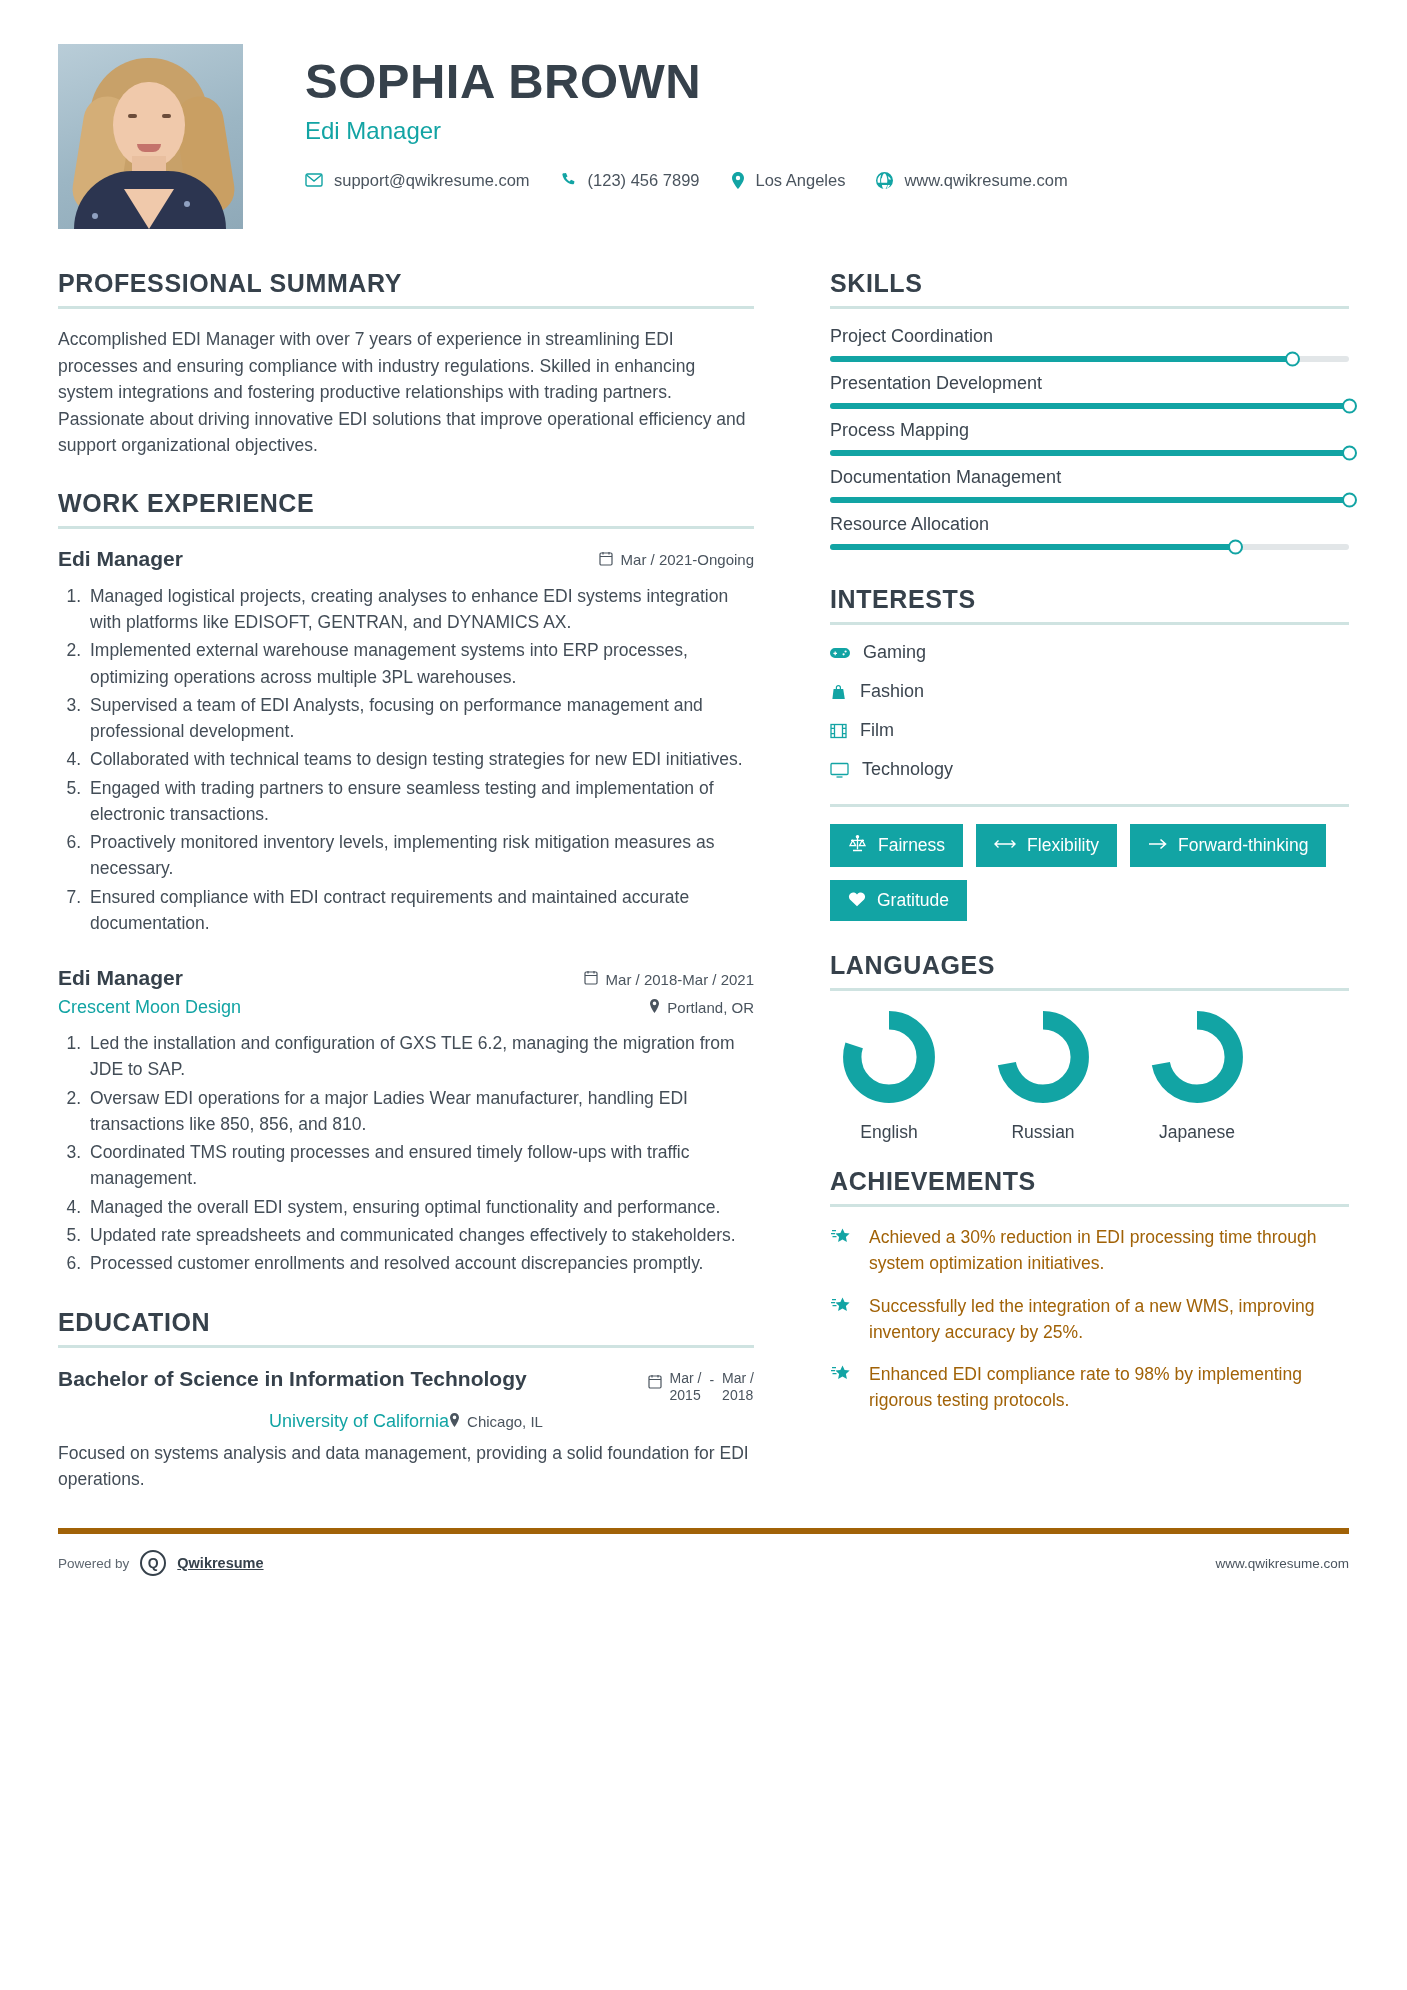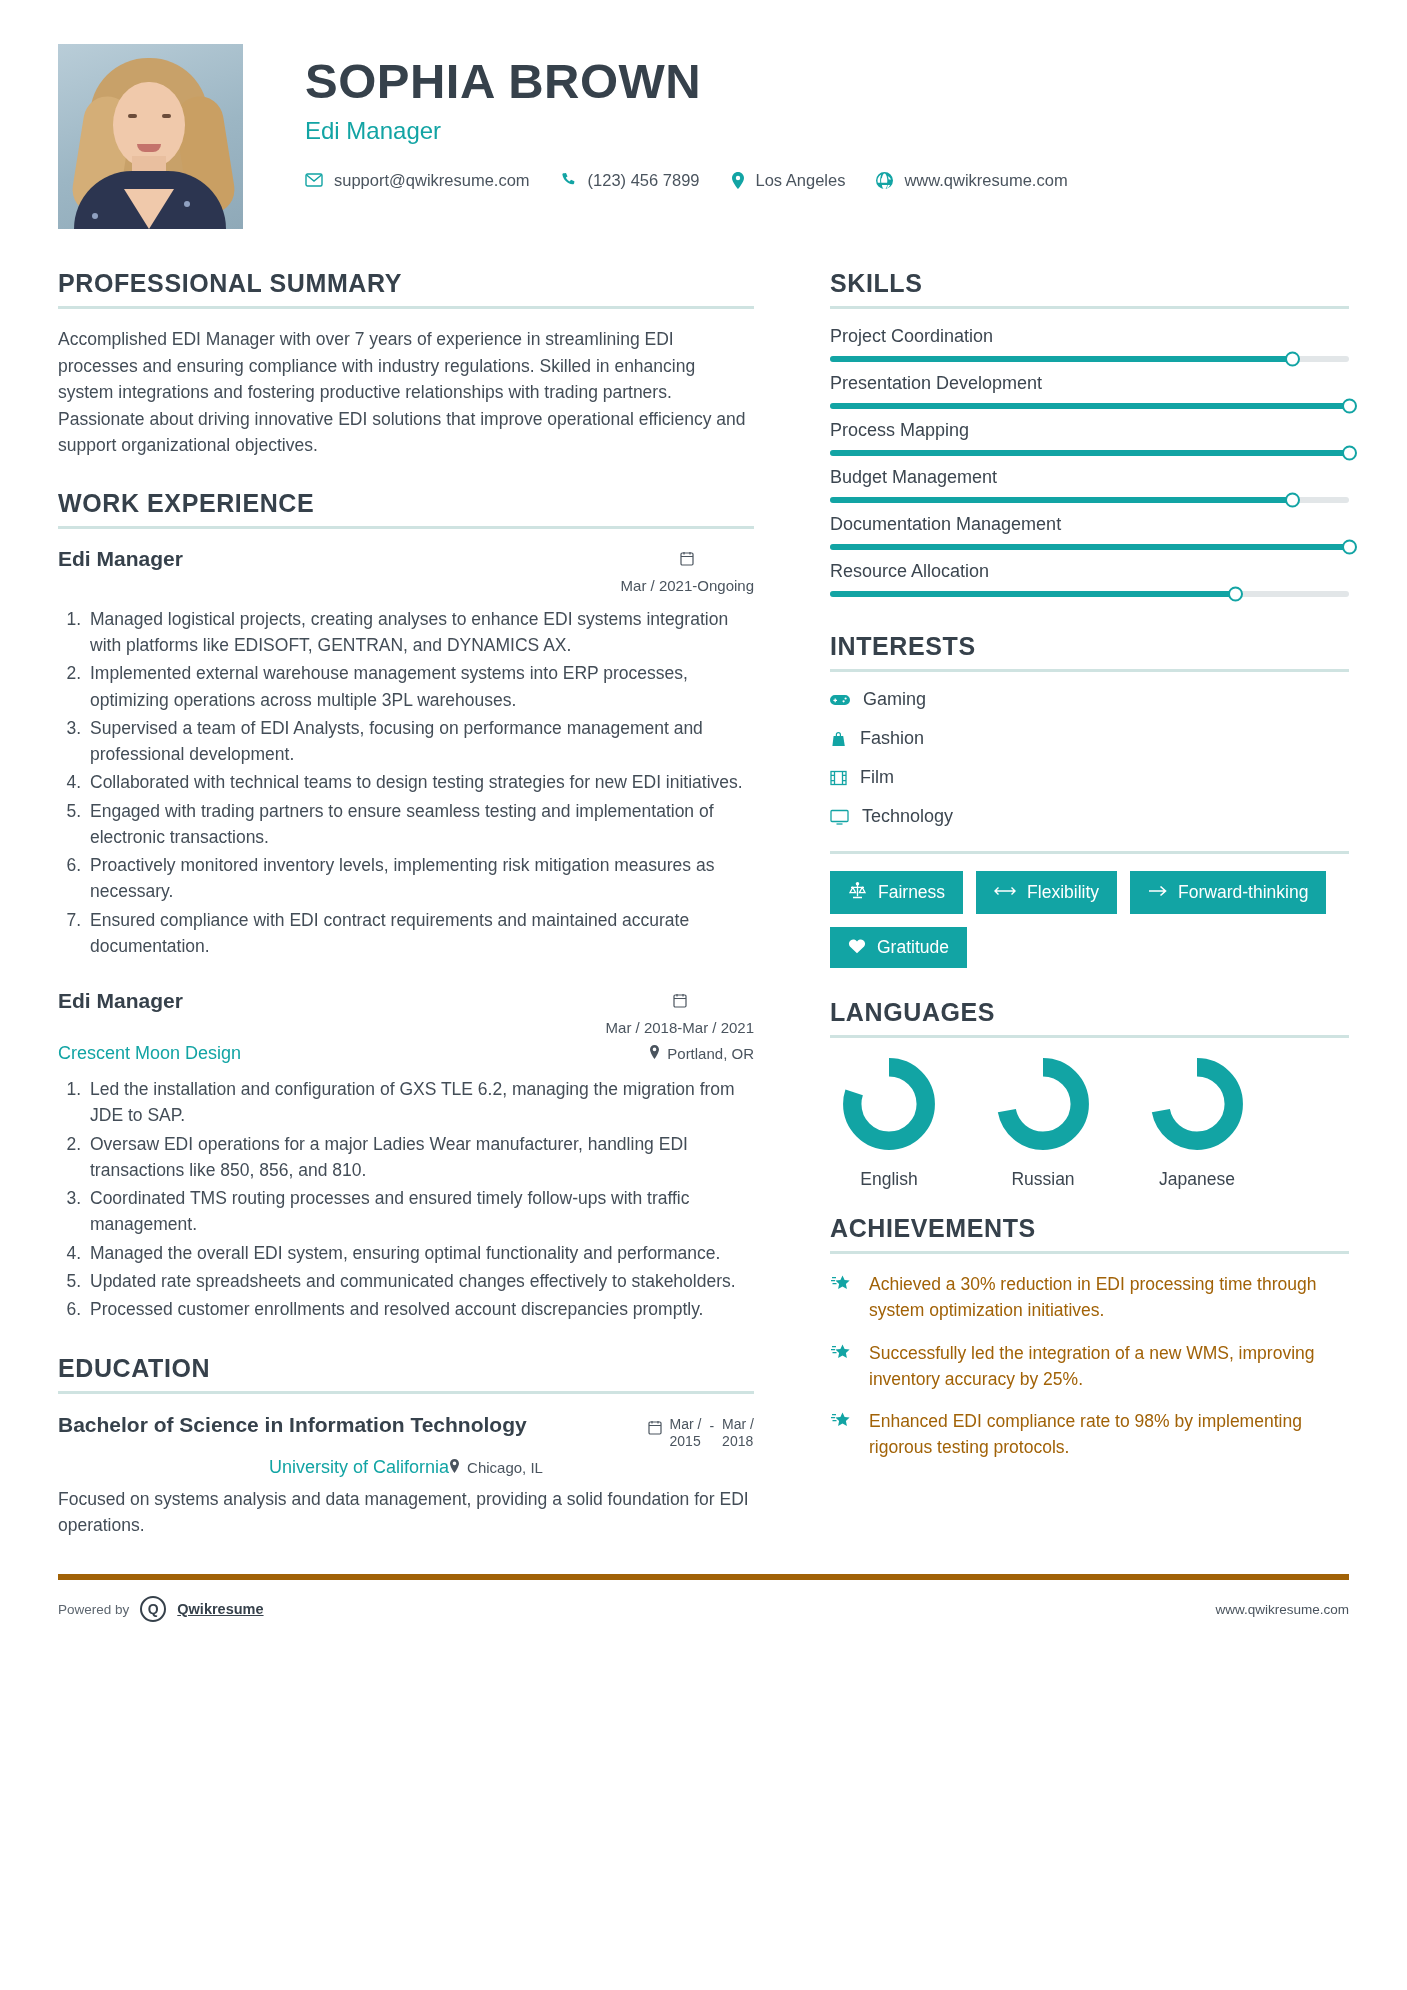--- a/index.html
+++ b/index.html
@@ -101,21 +101,21 @@
     font-size: 17.5px;
     line-height: 1.52;
     color: #434d57;
     margin: 0;
   }
 
   
   .job { margin-top: 18px; }
   .job-head { display: flex; justify-content: space-between; align-items: baseline; }
   .job-role { font-size: 21px; font-weight: 700; color: #36414b; }
-  .job-meta { font-size: 15px; color: #4a545e; display: flex; align-items: center; gap: 8px; white-space: nowrap; flex-direction: column; }
+  .job-meta { font-size: 15px; color: #4a545e; display: flex; align-items: center; gap: 8px; white-space: nowrap; }
   .job-sub { display: flex; justify-content: space-between; align-items: baseline; margin-top: 7px; }
   .job-company { font-size: 18px; color: #12a4a4; }
   .job-loc { font-size: 15px; color: #4a545e; display: flex; align-items: center; gap: 7px; white-space: nowrap; }
   ol.bullets {
     margin: 12px 0 0 0;
     padding-left: 28px;
     font-size: 17.5px;
     line-height: 1.5;
     color: #434d57;
   }
@@ -382,27 +382,20 @@
         </div>
       </div>
       <div class="skill">
         <div class="skill-name">Process Mapping</div>
         <div class="bar-wrap">
           <div class="bar-fill" style="width:100%"></div>
             <div class="bar-knob" style="left:100%"></div>
         </div>
       </div>
       <div class="skill">
-        <div class="skill-name">Budget Management</div>
-        <div class="bar-wrap">
-          <div class="bar-fill" style="width:89%"></div>
-            <div class="bar-knob" style="left:89%"></div>
-        </div>
-      </div>
-      <div class="skill">
         <div class="skill-name">Documentation Management</div>
         <div class="bar-wrap">
           <div class="bar-fill" style="width:100%"></div>
             <div class="bar-knob" style="left:100%"></div>
         </div>
       </div>
       <div class="skill">
         <div class="skill-name">Resource Allocation</div>
         <div class="bar-wrap">
           <div class="bar-fill" style="width:78%"></div>

